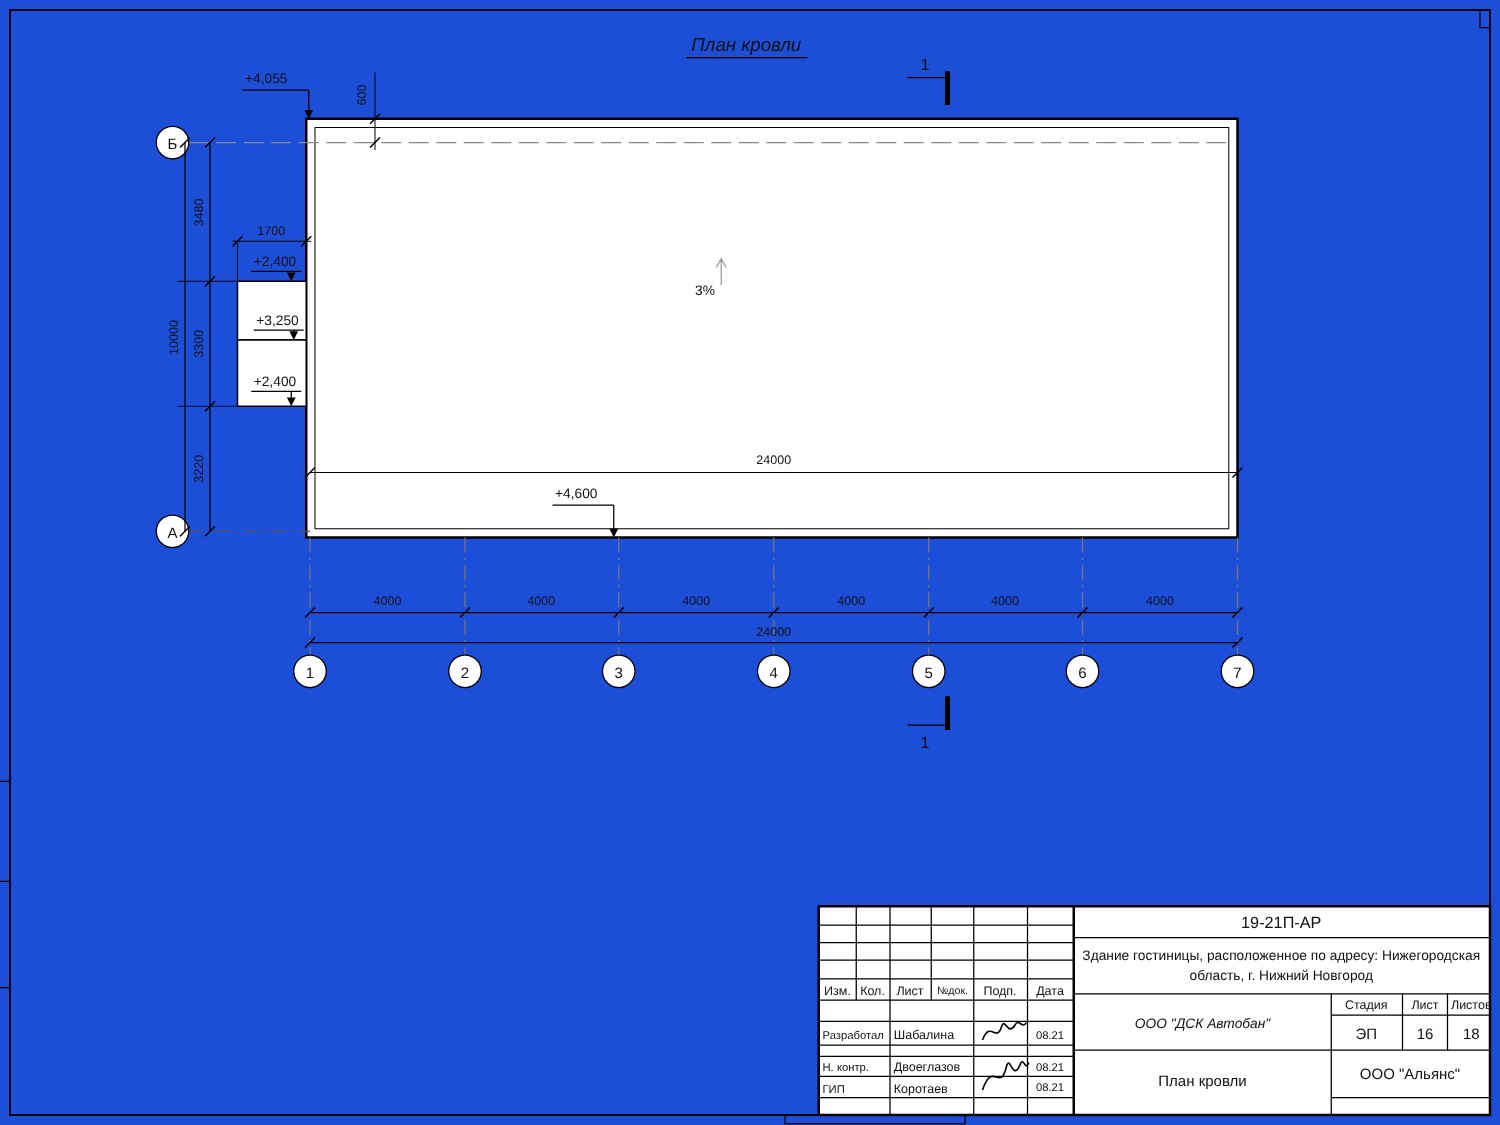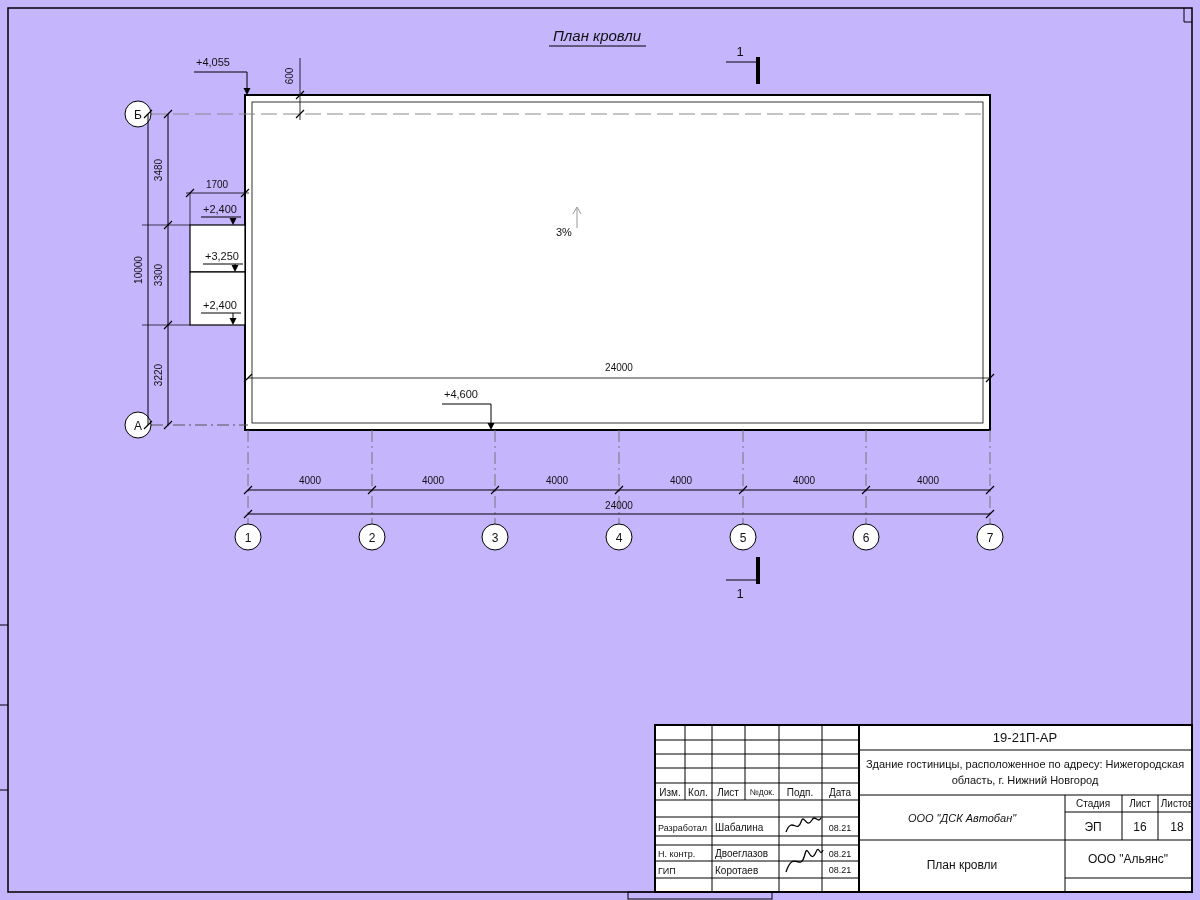--- a/index.html
+++ b/index.html
@@ -1,17 +1,17 @@
 <!DOCTYPE html>
 <html><head>
 <meta charset="utf-8">
 <style>
   html,body{margin:0;padding:0;background:#e8e8e8;}
   .page{
-    position:relative;width:1200px;height:900px;background:#c4b5fd;
+    position:relative;width:1200px;height:900px;background:#1d4ed8;
     font-family:"Liberation Sans", sans-serif;overflow:hidden;
   }
   svg{position:absolute;left:0;top:0;font-family:"Liberation Sans", sans-serif;}
   svg text{fill:#111;}
 </style>
 </head>
 <body>
 
 <div class="page">
 <svg width="1200" height="900" viewBox="0 0 1200 900">

